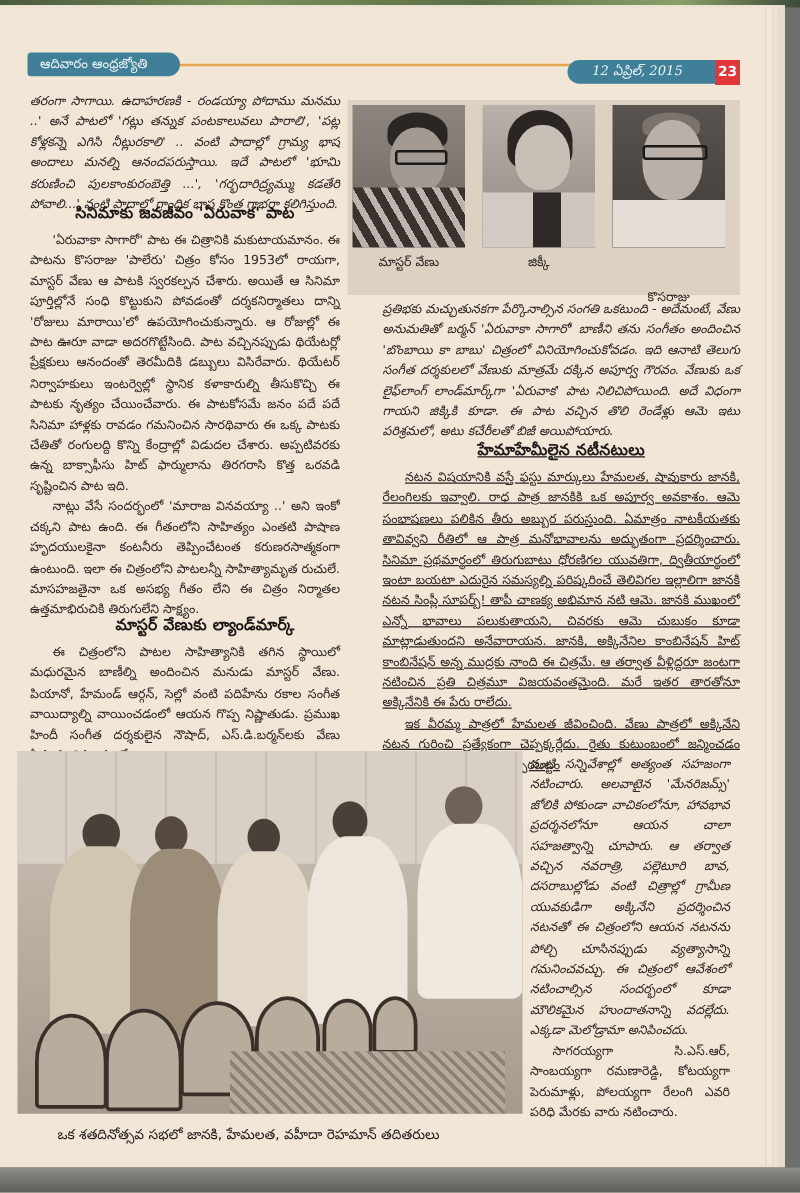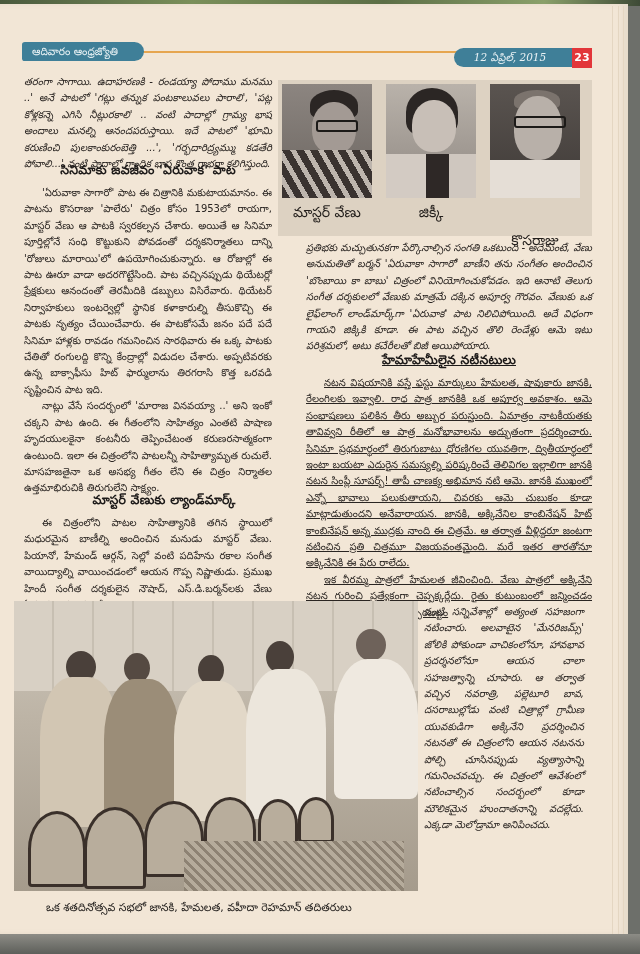--- a/index.html
+++ b/index.html
@@ -51,21 +51,21 @@
   .portrait-panel {
     position:absolute; left:278px; top:80px; width:314px; height:156px;
     background:#ddd2c2;
   }
   .portrait { position:absolute; top:4px; width:90px; height:114px; overflow:hidden;
     background:linear-gradient(180deg,#8c8580,#6b6560); }
   .portrait .face { position:absolute; border-radius:48% 48% 44% 44%; }
   .portrait .hair { position:absolute; border-radius:50% 50% 30% 30%; background:#2b2624; }
   .portrait .glasses { position:absolute; height:8px; border:2px solid #1c1a18; border-radius:3px; }
   .portrait .body { position:absolute; left:0; right:0; bottom:0; }
-  .pcap { position:absolute; top:124px; width:90px; text-align:center; font-size:14px; color:#231f1c; }
+  .pcap { position:absolute; top:124px; width:90px; text-align:center; font-size:10px; color:#231f1c; }
 
   
   .event-photo {
     position:absolute; left:14px; top:601px; width:404px; height:290px; overflow:hidden;
     background:linear-gradient(180deg,#cfc8bc 0%,#bdb4a6 40%,#a59b8c 100%);
   }
   .event-photo .wall { position:absolute; left:0; top:0; right:0; height:90px;
     background:repeating-linear-gradient(90deg,#d8d0c4 0 38px,#c7bfb2 38px 40px); }
   .person { position:absolute; }
   .person .head { position:absolute; border-radius:50%; background:#4a403a; }
@@ -131,20 +131,21 @@
 <div class="col" style="left:306px; top:240px; width:286px;">
   <p class="noind">ప్రతిభకు మచ్చుతునకగా పేర్కొనాల్సిన సంగతి ఒకటుంది - అదేమంటే, వేణు అనుమతితో బర్మన్ 'ఏరువాకా సాగారో' బాణీని తను సంగీతం అందించిన 'బొంబాయి కా బాబు' చిత్రంలో వినియోగించుకోవడం. ఇది ఆనాటి తెలుగు సంగీత దర్శకులలో వేణుకు మాత్రమే దక్కిన అపూర్వ గౌరవం. వేణుకు ఒక లైఫ్‌లాంగ్ లాండ్‌మార్క్‌గా 'ఏరువాక' పాట నిలిచిపోయింది. అదే విధంగా గాయని జిక్కికి కూడా. ఈ పాట వచ్చిన తొలి రెండేళ్లు ఆమె ఇటు పరిశ్రమలో, అటు కచేరీలతో బిజీ అయిపోయారు.</p>
 </div>
 <div class="subhead" style="left:306px; top:352px; width:286px;text-decoration:underline;">హేమాహేమీలైన నటీనటులు</div>
 <div class="col" style="left:306px; top:375px; width:286px;text-decoration:underline;">
   <p>నటన విషయానికి వస్తే ఫస్టు మార్కులు హేమలత, షావుకారు జానకి, రేలంగిలకు ఇవ్వాలి. రాధ పాత్ర జానకికి ఒక అపూర్వ అవకాశం. ఆమె సంభాషణలు పలికిన తీరు అబ్బుర పరుస్తుంది. ఏమాత్రం నాటకీయతకు తావివ్వని రీతిలో ఆ పాత్ర మనోభావాలను అద్భుతంగా ప్రదర్శించారు. సినిమా ప్రథమార్థంలో తిరుగుబాటు ధోరణిగల యువతిగా, ద్వితీయార్థంలో ఇంటా బయటా ఎదురైన సమస్యల్ని పరిష్కరించే తెలివిగల ఇల్లాలిగా జానకి నటన సింప్లీ సూపర్బ్! తాపీ చాణక్య అభిమాన నటి ఆమె. జానకి ముఖంలో ఎన్నో భావాలు పలుకుతాయని, చివరకు ఆమె చుబుకం కూడా మాట్లాడుతుందని అనేవారాయన. జానకి, అక్కినేనిల కాంబినేషన్ హిట్ కాంబినేషన్ అన్న ముద్రకు నాంది ఈ చిత్రమే. ఆ తర్వాత వీళ్లిద్దరూ జంటగా నటించిన ప్రతి చిత్రమూ విజయవంతమైంది. మరే ఇతర తారతోనూ అక్కినేనికి ఈ పేరు రాలేదు.</p>
   <p>ఇక వీరమ్మ పాత్రలో హేమలత జీవించింది. వేణు పాత్రలో అక్కినేని నటన గురించి ప్రత్యేకంగా చెప్పక్కర్లేదు. రైతు కుటుంబంలో జన్మించడం వలన నాట్లు వేయడం, తూర్పారబట్టం</p>
 </div>
 <div class="col" style="left:424px; top:604px; width:160px;">
   <p class="noind">వంటి సన్నివేశాల్లో అత్యంత సహజంగా నటించారు. అలవాటైన 'మేనరిజమ్స్' జోలికి పోకుండా వాచికంలోనూ, హావభావ ప్రదర్శనలోనూ ఆయన చాలా సహజత్వాన్ని చూపారు. ఆ తర్వాత వచ్చిన నవరాత్రి, పల్లెటూరి బావ, దసరాబుల్లోడు వంటి చిత్రాల్లో గ్రామీణ యువకుడిగా అక్కినేని ప్రదర్శించిన నటనతో ఈ చిత్రంలోని ఆయన నటనను పోల్చి చూసినప్పుడు వ్యత్యాసాన్ని గమనించవచ్చు. ఈ చిత్రంలో ఆవేశంలో నటించాల్సిన సందర్భంలో కూడా మౌలికమైన హుందాతనాన్ని వదల్లేదు. ఎక్కడా మెలోడ్రామా అనిపించదు.</p>
+  <p>సాగరయ్యగా సి.ఎస్.ఆర్, సాంబయ్యగా రమణారెడ్డి, కోటయ్యగా పెరుమాళ్లు, పోలయ్యగా రేలంగి ఎవరి పరిధి మేరకు వారు నటించారు.</p>
 </div>
 
 <div class="event-photo">
   <div class="wall"></div>
   <div class="person" style="left:20px; top:50px;">
     <div class="head" style="left:32px; top:0; width:30px; height:32px;"></div>
     <div class="dress" style="left:6px; top:26px; width:80px; height:150px; background:#d2c6b3;"></div>
   </div>
   <div class="person" style="left:90px; top:52px;">
     <div class="head" style="left:20px; top:0; width:26px; height:30px; background:#554a42;"></div>

